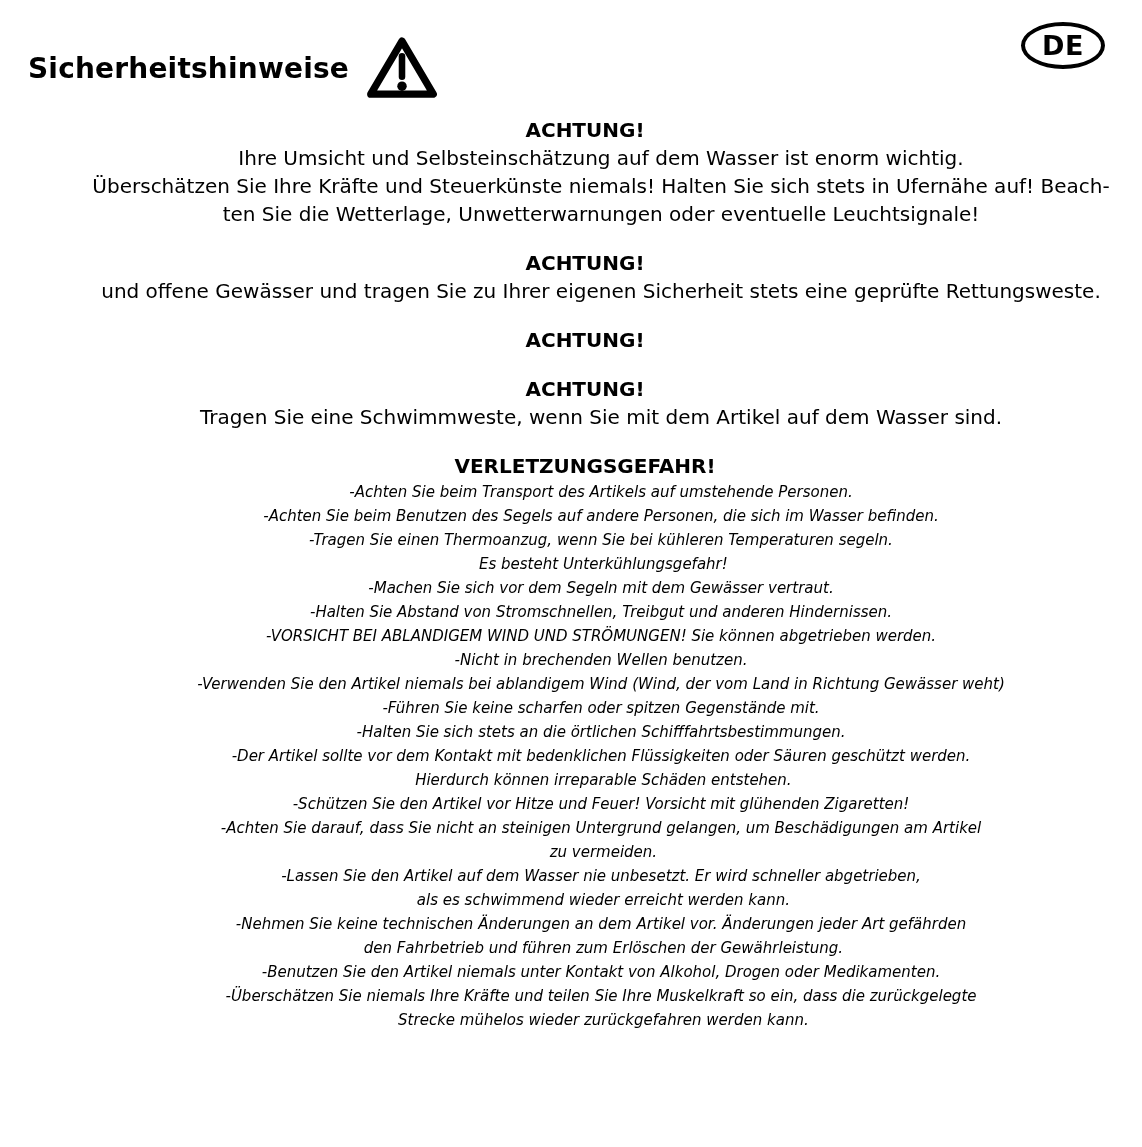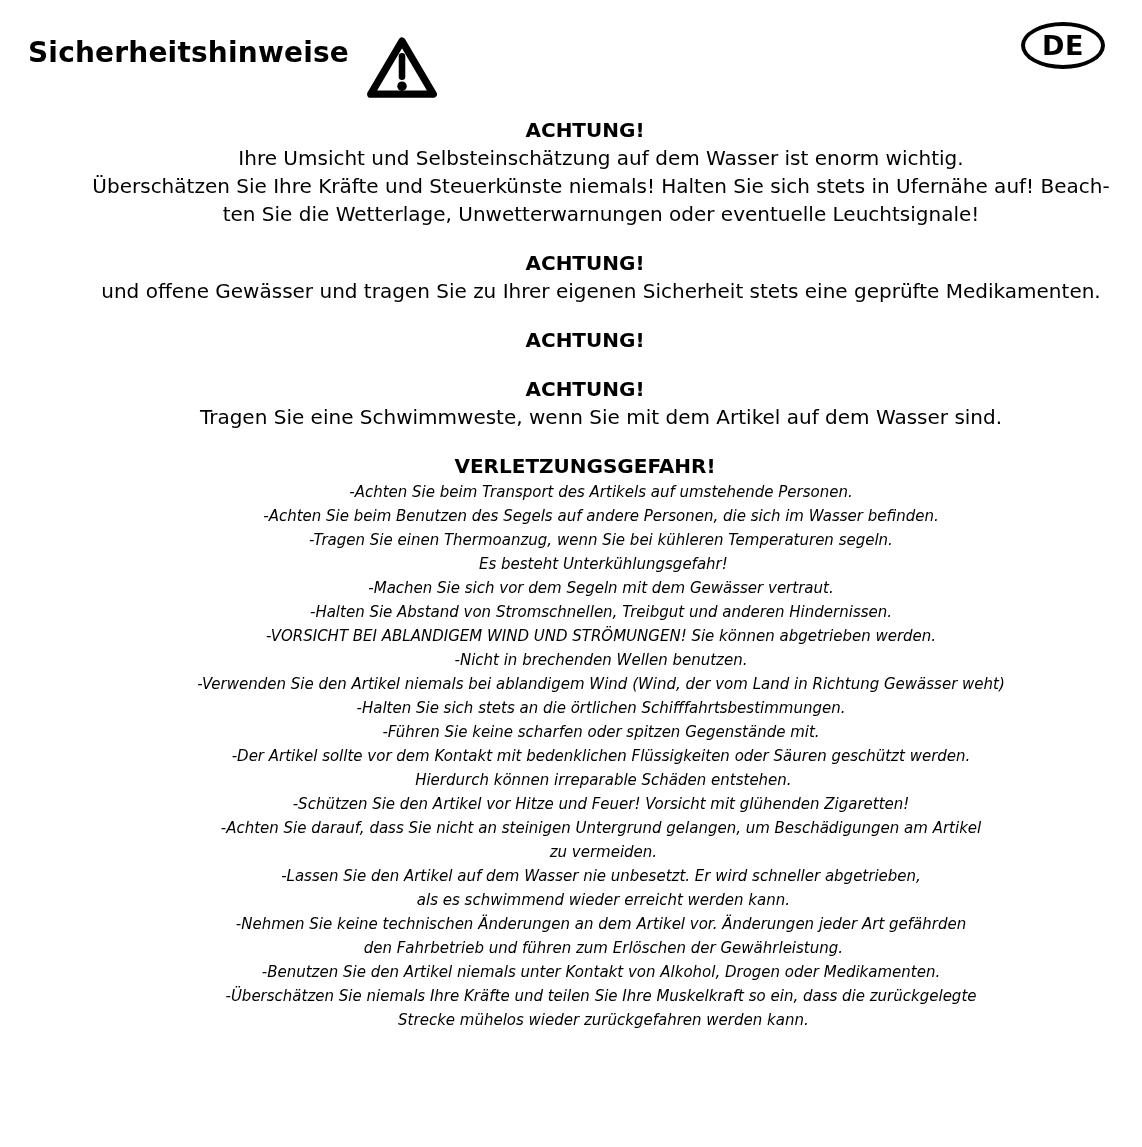--- a/index.html
+++ b/index.html
@@ -9,21 +9,21 @@
     height: 1147px;
     background: #ffffff;
     color: #000000;
     font-family: "DejaVu Sans", "Liberation Sans", sans-serif;
     padding: 36px 0 0 28px;
     overflow: hidden;
     position: relative;
   }
   .header {
     display: flex;
-    align-items: flex-start;
+    align-items: center;
     height: 64px;
   }
   .title {
     font-size: 28px;
     font-weight: bold;
     letter-spacing: 0.2px;
     white-space: pre;
   }
   .warning-triangle {
     margin-left: 16px;
@@ -85,21 +85,21 @@
   <div>
       <div class="line">Ihre Umsicht und Selbsteinschätzung auf dem Wasser ist enorm wichtig.</div>
       <div class="line">Überschätzen Sie Ihre Kräfte und Steuerkünste niemals! Halten Sie sich stets in Ufernähe auf! Beach-</div>
       <div class="line">ten Sie die Wetterlage, Unwetterwarnungen oder eventuelle Leuchtsignale!</div>
     </div>
 </div>
 
 <div class="section para">
   <div class="heading">ACHTUNG!</div>
   <div>
-      <div class="line">und offene Gewässer und tragen Sie zu Ihrer eigenen Sicherheit stets eine geprüfte Medikamenten.</div>
+      <div class="line">und offene Gewässer und tragen Sie zu Ihrer eigenen Sicherheit stets eine geprüfte Rettungsweste.</div>
     </div>
 </div>
 
 <div class="section para">
   <div class="heading">ACHTUNG!</div>
 </div>
 
 <div class="section para">
   <div class="heading">ACHTUNG!</div>
   <div>
@@ -112,22 +112,22 @@
   <div>
       <div class="line">-Achten Sie beim Transport des Artikels auf umstehende Personen.</div>
       <div class="line">-Achten Sie beim Benutzen des Segels auf andere Personen, die sich im Wasser befinden.</div>
       <div class="line">-Tragen Sie einen Thermoanzug, wenn Sie bei kühleren Temperaturen segeln.</div>
       <div class="line"> Es besteht Unterkühlungsgefahr!</div>
       <div class="line">-Machen Sie sich vor dem Segeln mit dem Gewässer vertraut.</div>
       <div class="line">-Halten Sie Abstand von Stromschnellen, Treibgut und anderen Hindernissen.</div>
       <div class="line">-VORSICHT BEI ABLANDIGEM WIND UND STRÖMUNGEN! Sie können abgetrieben werden.</div>
       <div class="line">-Nicht in brechenden Wellen benutzen.</div>
       <div class="line">-Verwenden Sie den Artikel niemals bei ablandigem Wind (Wind, der vom Land in Richtung Gewässer weht)</div>
+      <div class="line">-Führen Sie keine scharfen oder spitzen Gegenstände mit.</div>
       <div class="line">-Halten Sie sich stets an die örtlichen Schifffahrtsbestimmungen.</div>
-      <div class="line">-Führen Sie keine scharfen oder spitzen Gegenstände mit.</div>
       <div class="line">-Der Artikel sollte vor dem Kontakt mit bedenklichen Flüssigkeiten oder Säuren geschützt werden.</div>
       <div class="line"> Hierdurch können irreparable Schäden entstehen.</div>
       <div class="line">-Schützen Sie den Artikel vor Hitze und Feuer! Vorsicht mit glühenden Zigaretten!</div>
       <div class="line">-Achten Sie darauf, dass Sie nicht an steinigen Untergrund gelangen, um Beschädigungen am Artikel</div>
       <div class="line"> zu vermeiden.</div>
       <div class="line">-Lassen Sie den Artikel auf dem Wasser nie unbesetzt. Er wird schneller abgetrieben,</div>
       <div class="line"> als es schwimmend wieder erreicht werden kann.</div>
       <div class="line">-Nehmen Sie keine technischen Änderungen an dem Artikel vor. Änderungen jeder Art gefährden</div>
       <div class="line"> den Fahrbetrieb und führen zum Erlöschen der Gewährleistung.</div>
       <div class="line">-Benutzen Sie den Artikel niemals unter Kontakt von Alkohol, Drogen oder Medikamenten.</div>

